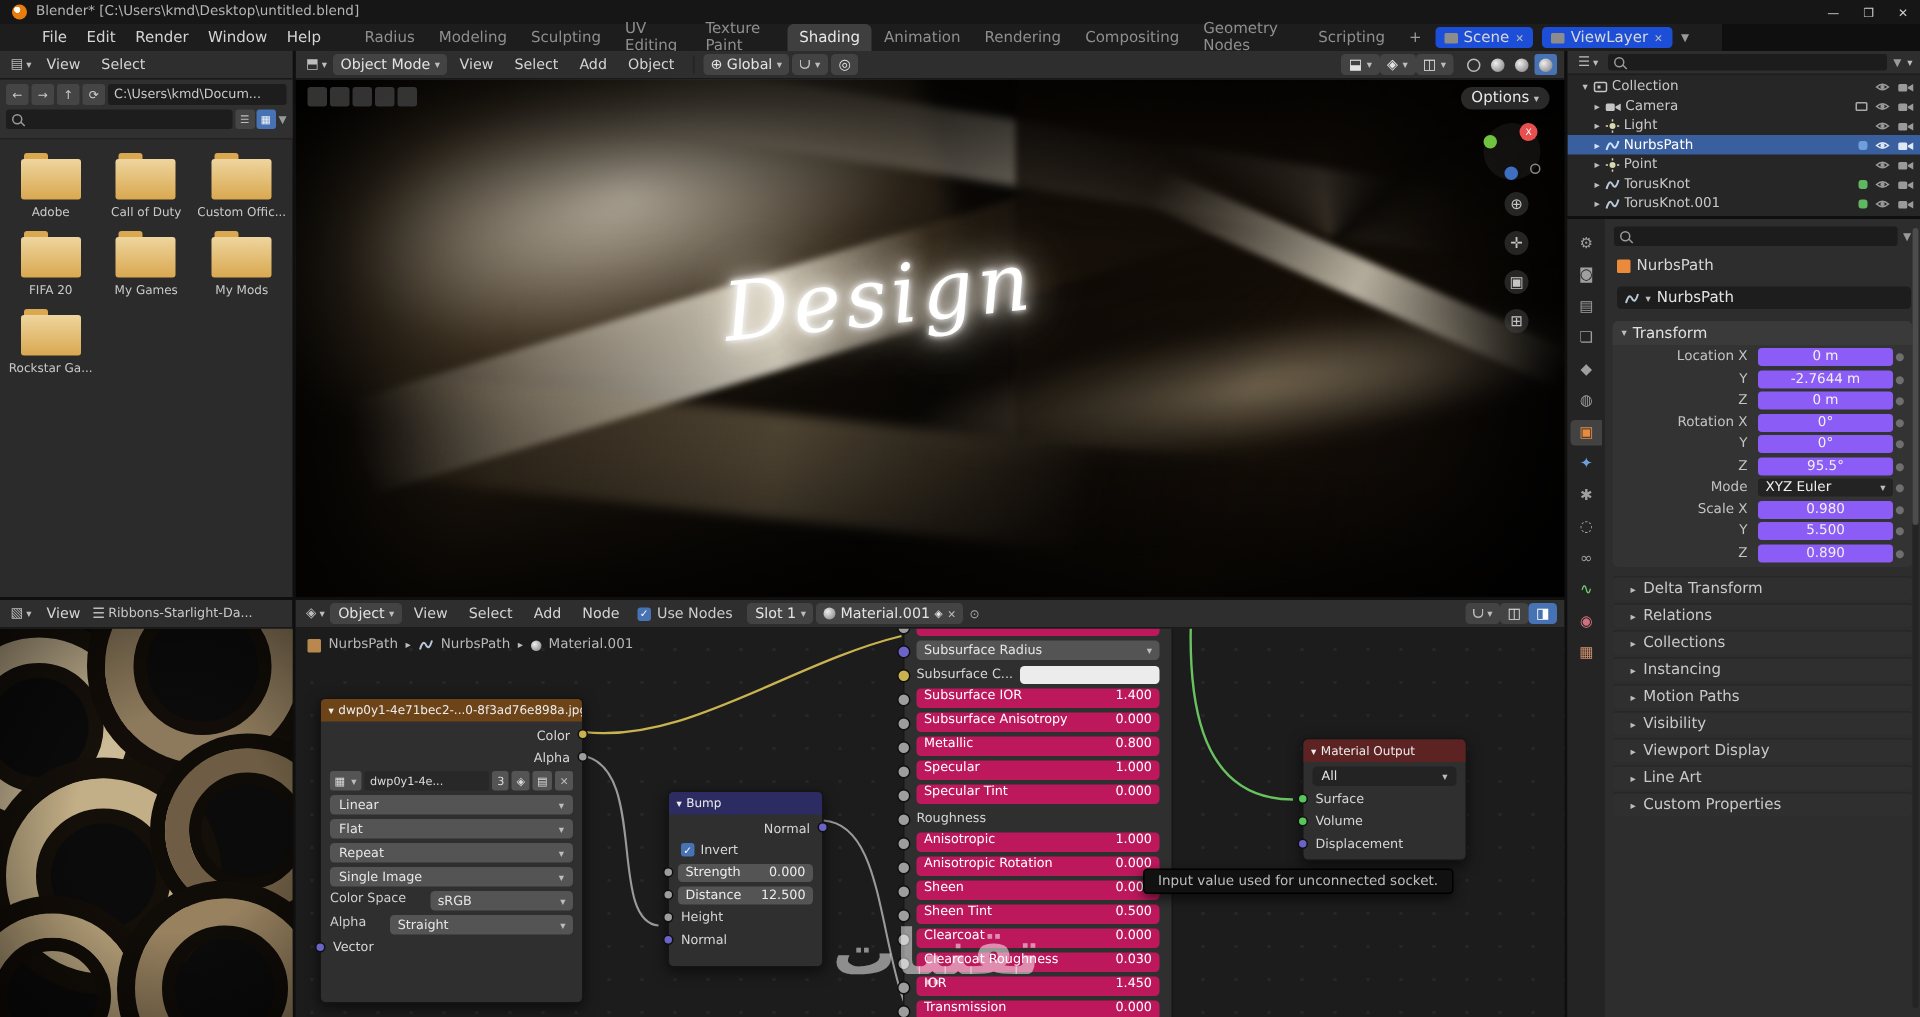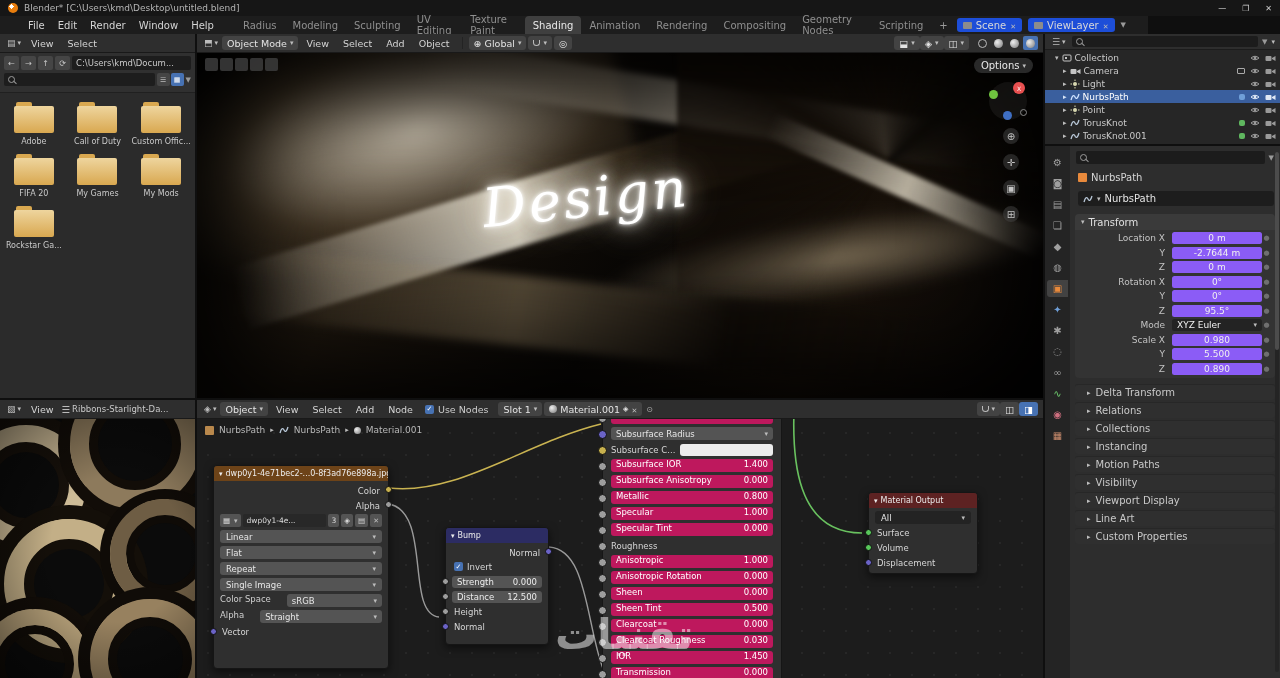--- a/index.html
+++ b/index.html
@@ -830,14 +830,15 @@
     <div class="inrow">
         <span class="sock s-shad" style="left:-4px;top:3px"></span>
         <span>Volume</span>
       </div>
     <div class="inrow">
         <span class="sock s-vec" style="left:-4px;top:3px"></span>
         <span>Displacement</span>
       </div>
   </div>
 
+  <div class="ntip">Input value used for unconnected socket.</div>
   <div class="wm">تقنيات</div>
 </div>
 
 </body></html>

